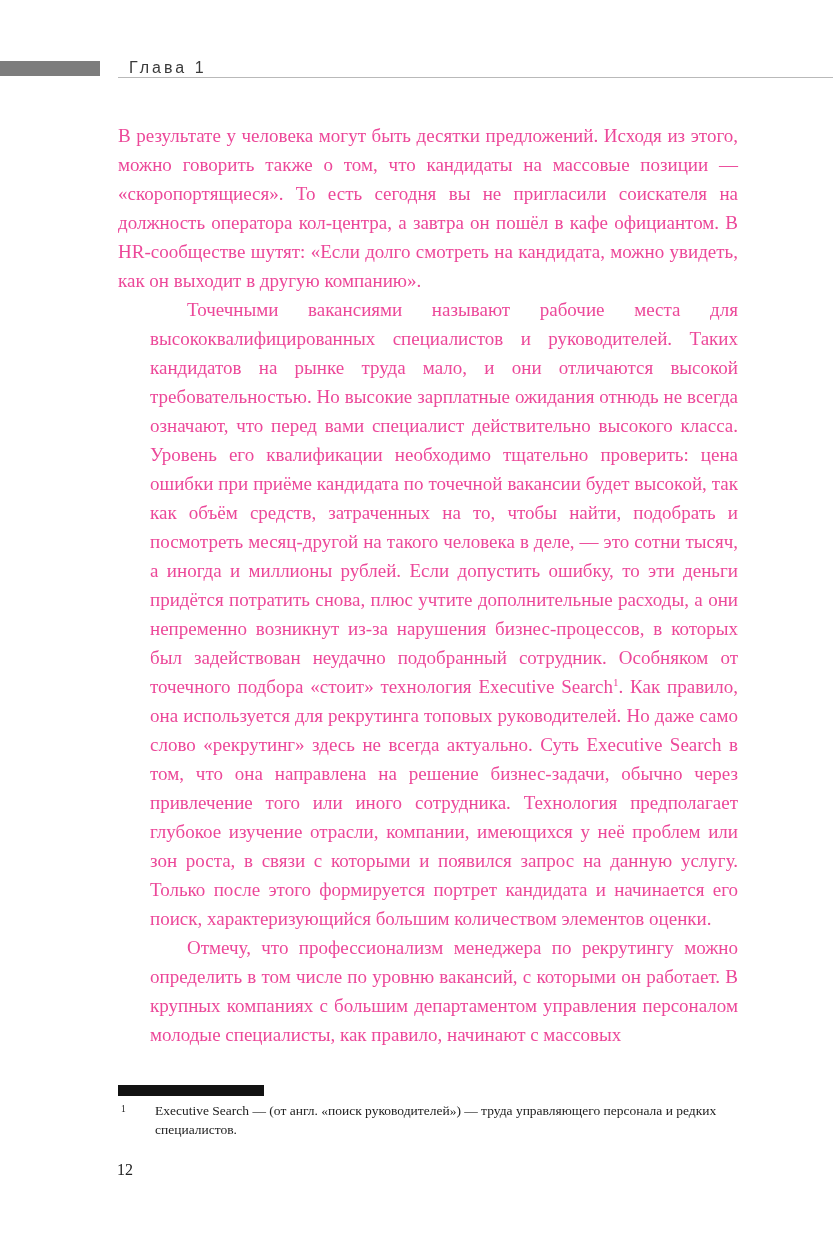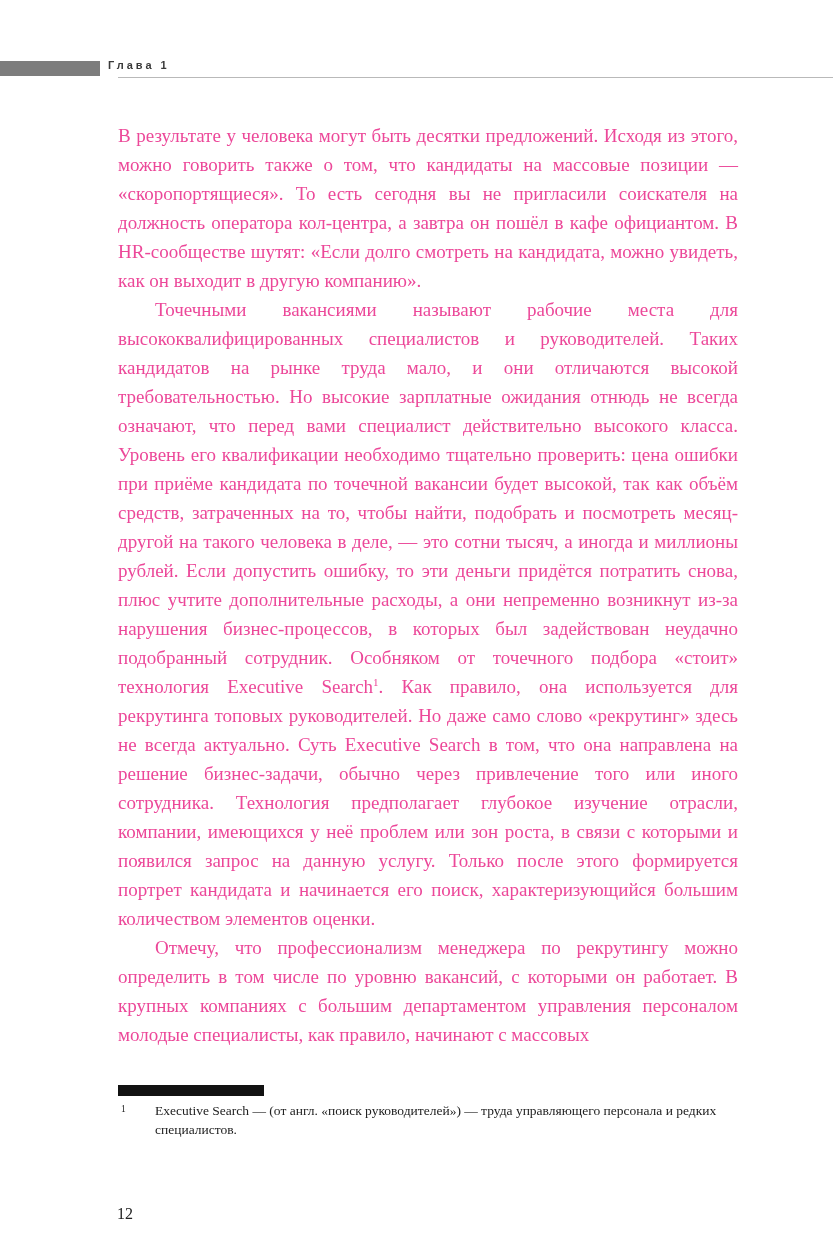--- a/index.html
+++ b/index.html
@@ -20,25 +20,25 @@
   .header-accent-bar {
     position: absolute;
     left: 0;
     top: 61px;
     width: 100px;
     height: 15px;
     background: #7d7d7d;
   }
   .chapter-title {
     position: absolute;
-    left: 108px;
+    left: 129px;
     top: 59px;
     font-family: "Liberation Sans", sans-serif;
-    font-size: 11px;
-    font-weight: bold;
+    font-size: 16px;
+    font-weight: normal;
     letter-spacing: 3px;
     color: #3a3a3a;
     white-space: nowrap;
   }
   .header-rule {
     position: absolute;
     left: 118px;
     right: 0;
     top: 77px;
     height: 1px;
@@ -53,20 +53,21 @@
     font-size: 19px;
     line-height: 29px;
     text-align: justify;
     color: #ec4899;
   }
   .para {
     margin: 0;
   }
   .para.indent {
     text-indent: 37px;
+    margin-left: 32px;
   }
   .fn-ref {
     font-size: 11px;
     line-height: 0;
     vertical-align: super;
   }
   
   .footnote-divider {
     position: absolute;
     left: 118px;
@@ -93,21 +94,20 @@
     top: -1px;
     font-size: 9.5px;
   }
   
   .page-number {
     position: absolute;
     left: 117px;
     top: 1161px;
     font-size: 16px;
     color: #222222;
-    margin-top: 44px;
   }
 </style>
 </head>
 <body>
 
 <div class="page">
 
   <div class="header-accent-bar"></div>
   <div class="chapter-title">Глава 1</div>
   <div class="header-rule"></div>

